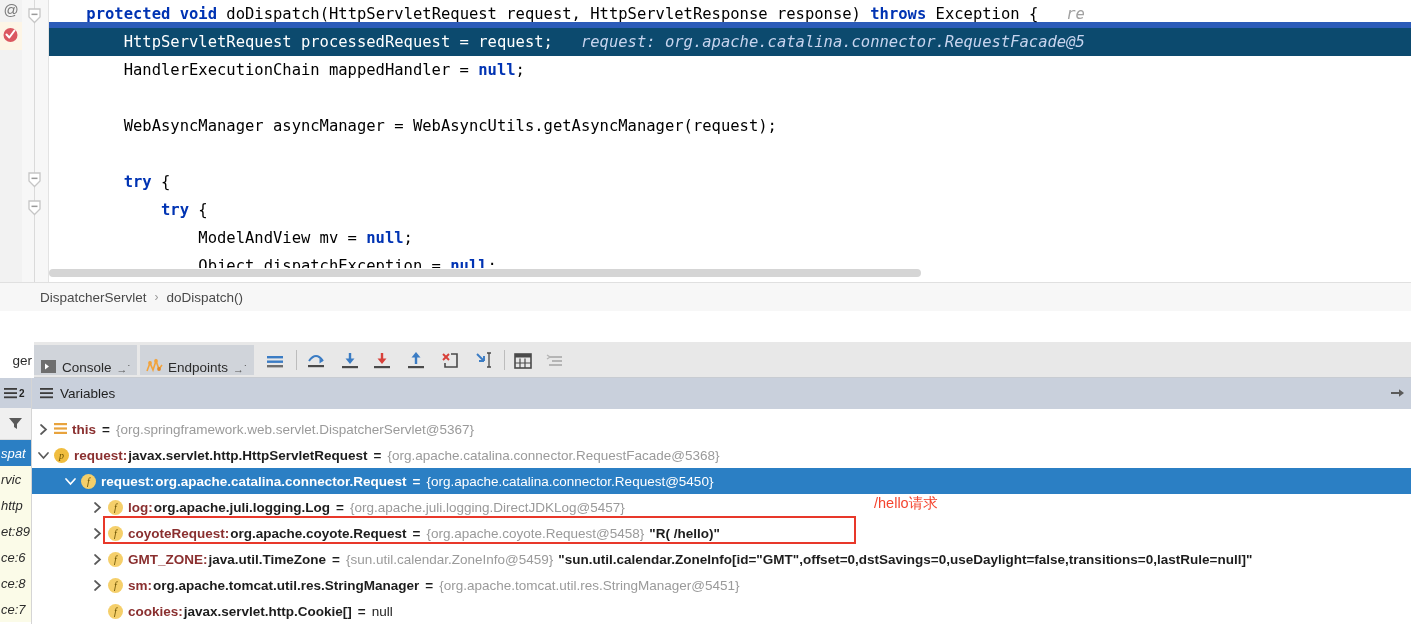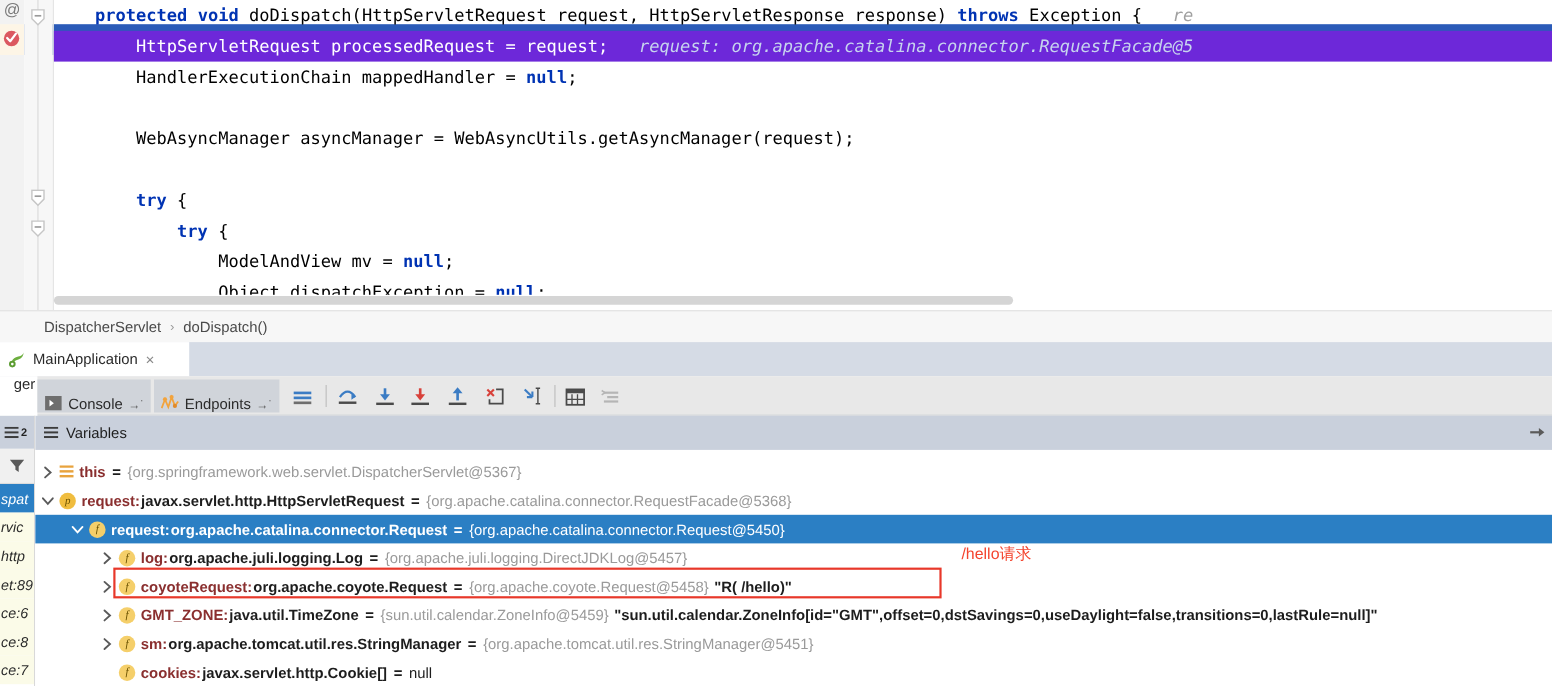--- a/index.html
+++ b/index.html
@@ -50,21 +50,21 @@
   }
   .code-area {
     position: absolute; left: 49px; top: 0; right: 0; height: 270px;
     font-family: "DejaVu Sans Mono", "Liberation Mono", monospace;
     font-size: 15.5px;
   }
   .code-line {
     position: absolute; left: 0; right: 0; height: 28px; line-height: 28px;
     white-space: pre; color: #000000;
   }
-  .code-line.hl { background: #6d28d9; color: #ffffff; }
+  .code-line.hl { background: #0c4a6e; color: #ffffff; }
   .hl-band {
     position: absolute; left: 22px; top: 22px; width: 1389px; height: 28px;
     background: #2b5bb8;
   }
   .kw { color: #0033b3; font-weight: bold; }
   .hint { color: #a0a0a0; font-style: italic; }
   .hint-w { color: #c7d4ee; font-style: italic; }
   .ed-hscroll {
     position: absolute; left: 49px; top: 268px; width: 1362px; height: 10px;
     background: #ffffff;
@@ -99,21 +99,21 @@
     margin-left: 7px; color: #8a8a8a; font-size: 14px; line-height: 1;
   }
 
   
   #dbgtoolbar {
     position: absolute; left: 0; top: 342px; width: 1411px; height: 36px;
     background: #e8e8e8; border-bottom: 1px solid #c8ccd2;
   }
   .vtab-left {
     position: absolute; left: 0; top: 0; width: 34px; height: 36px;
-    background: #ffffff; display: flex; 
+    background: #ffffff; display: flex; align-items: center;
     justify-content: flex-end; padding-right: 2px;
     font-size: 13.5px; color: #2b2b2b; overflow: hidden;
   }
   .tb-btn {
     position: absolute; top: 3px; height: 30px;
     display: flex; align-items: flex-end; padding: 0 6px;
     font-size: 13.5px; color: #2b2b2b; white-space: nowrap;
   }
   .tb-btn.active { background: #d0d4da; }
   .tb-ico { width: 17px; height: 17px; margin-right: 5px; flex: 0 0 auto; }
@@ -264,33 +264,20 @@
       <div class="thumb"></div>
     </div>
   </div>
 
   <div id="breadcrumb">
     <span>DispatcherServlet</span>
     <span class="sep">›</span>
     <span>doDispatch()</span>
   </div>
 
-  <div id="runtabbar">
-    <div class="run-tab">
-      <span class="leaf-icon">
-        <svg width="17" height="17" viewBox="0 0 17 17">
-          <path d="M14.5 2.5c-1.4 4.2-5.6 3.1-8.6 5.2-2 1.4-2.6 3.6-2.2 5.4 1.2-2.4 3.3-3.4 6-4.2 2.9-0.9 4.6-2.9 4.8-6.4z" fill="#6cae3e"></path>
-          <circle cx="4.2" cy="13" r="3" fill="#5b9c31"></circle>
-          <circle cx="4.2" cy="13" r="1.2" fill="#ffffff"></circle>
-        </svg>
-      </span>
-      <span>MainApplication</span>
-      <span class="tab-close">×</span>
-    </div>
-  </div>
 
   <div id="dbgtoolbar">
     <div class="vtab-left">
       <span>ger</span>
     </div>
 
     <div class="tb-btn active" style="left:34px;">
       <span class="tb-ico">
         <svg width="17" height="17" viewBox="0 0 17 17">
           <rect x="1" y="2" width="15" height="13" fill="#6e6e6e"></rect>

